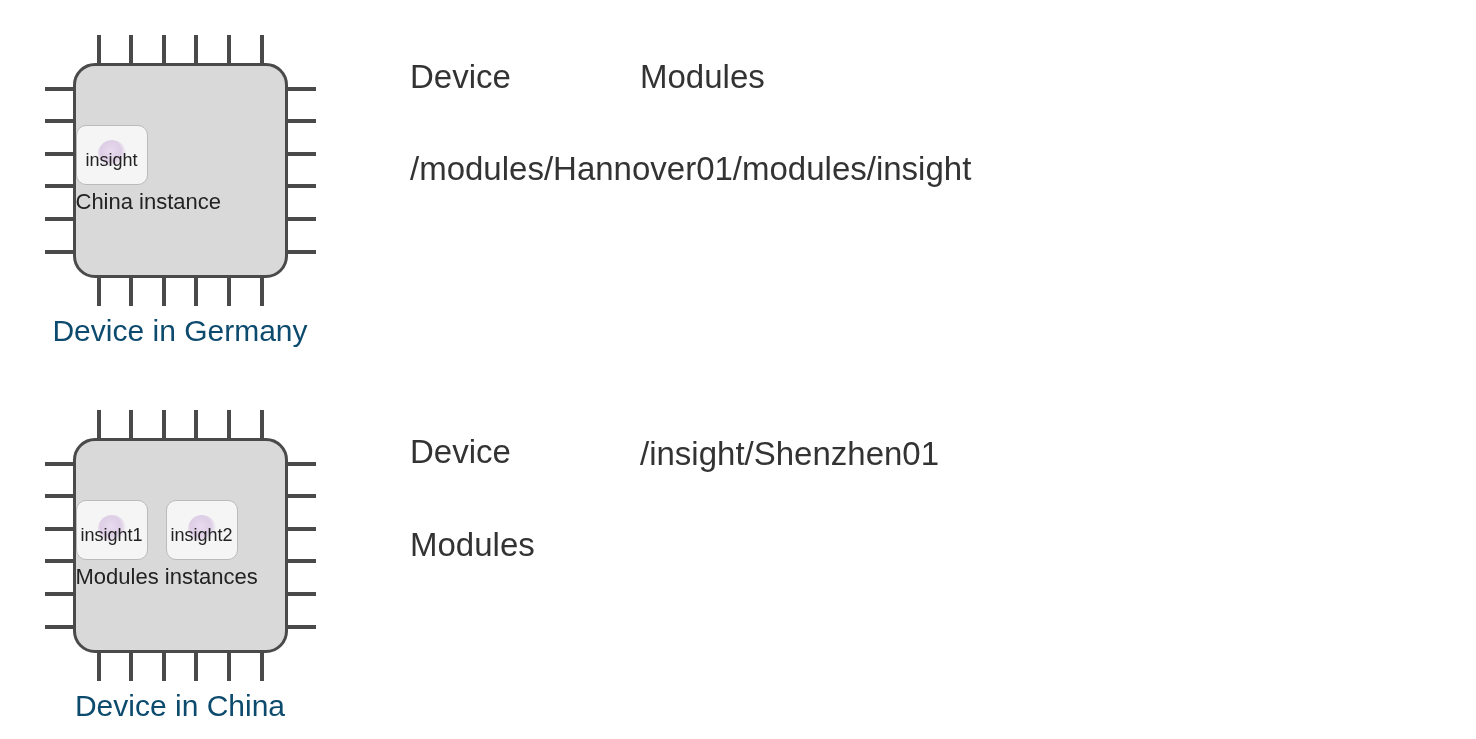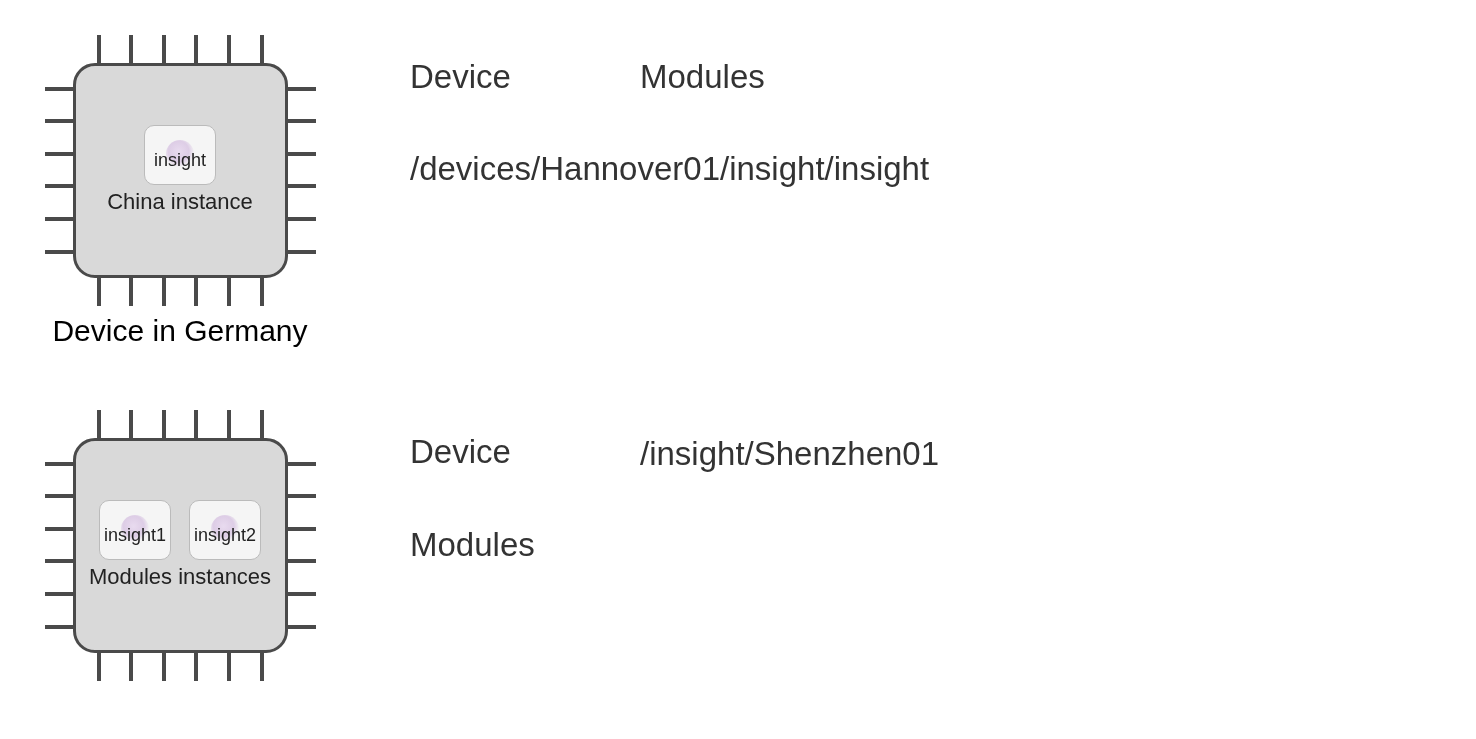--- a/index.html
+++ b/index.html
@@ -41,21 +41,21 @@
 
   .chip-body {
     width: 215px;
     height: 215px;
     background: #d9d9d9;
     border: 3px solid #4a4a4a;
     border-radius: 22px;
     position: relative;
     display: flex;
     flex-direction: column;
-    align-items: center;
+    align-items: flex-start;
     justify-content: center;
   }
 
   .pin {
     position: absolute;
     background: #4a4a4a;
   }
   .pin-h { width: 28px; height: 4px; }
   .pin-v { width: 4px; height: 28px; }
 
@@ -96,21 +96,21 @@
   .module-caption {
     margin-top: 4px;
     font-size: 22px;
     color: #222;
     font-weight: 400;
   }
 
   .chip-caption {
     margin-top: -6px;
     font-size: 30px;
-    color: #000000;
+    color: #0c4a6e;
     font-weight: 300;
   }
 
   .info-column {
     flex: 1;
     padding-top: 38px;
     padding-left: 50px;
   }
   .info-table {
     display: grid;
@@ -165,21 +165,21 @@
         <div class="pin pin-h" style="top: 229.5px; left: 257.5px;"></div>
       </div>
     <div class="chip-caption">Device in Germany</div>
   </div>
 
   <div class="info-column">
     <div class="info-table">
       <div>Device</div>
       <div>Modules</div>
       <div class="vals">
-        <div>/devices/Hannover01/insight/insight</div>
+        <div>/modules/Hannover01/modules/insight</div>
       </div>
     </div>
   </div>
 </div>
 
 <div class="row row2">
   <div class="chip-column">
     <div class="chip-wrap">
       <div class="chip-body">
         <div class="module-row">
@@ -213,20 +213,21 @@
         <div class="pin pin-h" style="top: 164.3px; left: 257.5px;"></div>
         <div class="pin pin-v" style="left: 196.9px; top: 14.5px;"></div>
         <div class="pin pin-v" style="left: 196.9px; top: 257.5px;"></div>
         <div class="pin pin-h" style="top: 196.9px; left: 14.5px;"></div>
         <div class="pin pin-h" style="top: 196.9px; left: 257.5px;"></div>
         <div class="pin pin-v" style="left: 229.5px; top: 14.5px;"></div>
         <div class="pin pin-v" style="left: 229.5px; top: 257.5px;"></div>
         <div class="pin pin-h" style="top: 229.5px; left: 14.5px;"></div>
         <div class="pin pin-h" style="top: 229.5px; left: 257.5px;"></div>
       </div>
+    <div class="chip-caption">Device in China</div>
   </div>
 
   <div class="info-column">
     <div class="info-table">
       <div>Device</div>
       <div class="vals">
         <div>/insight/Shenzhen01</div>
       </div>
       <div>Modules</div>
     </div>

